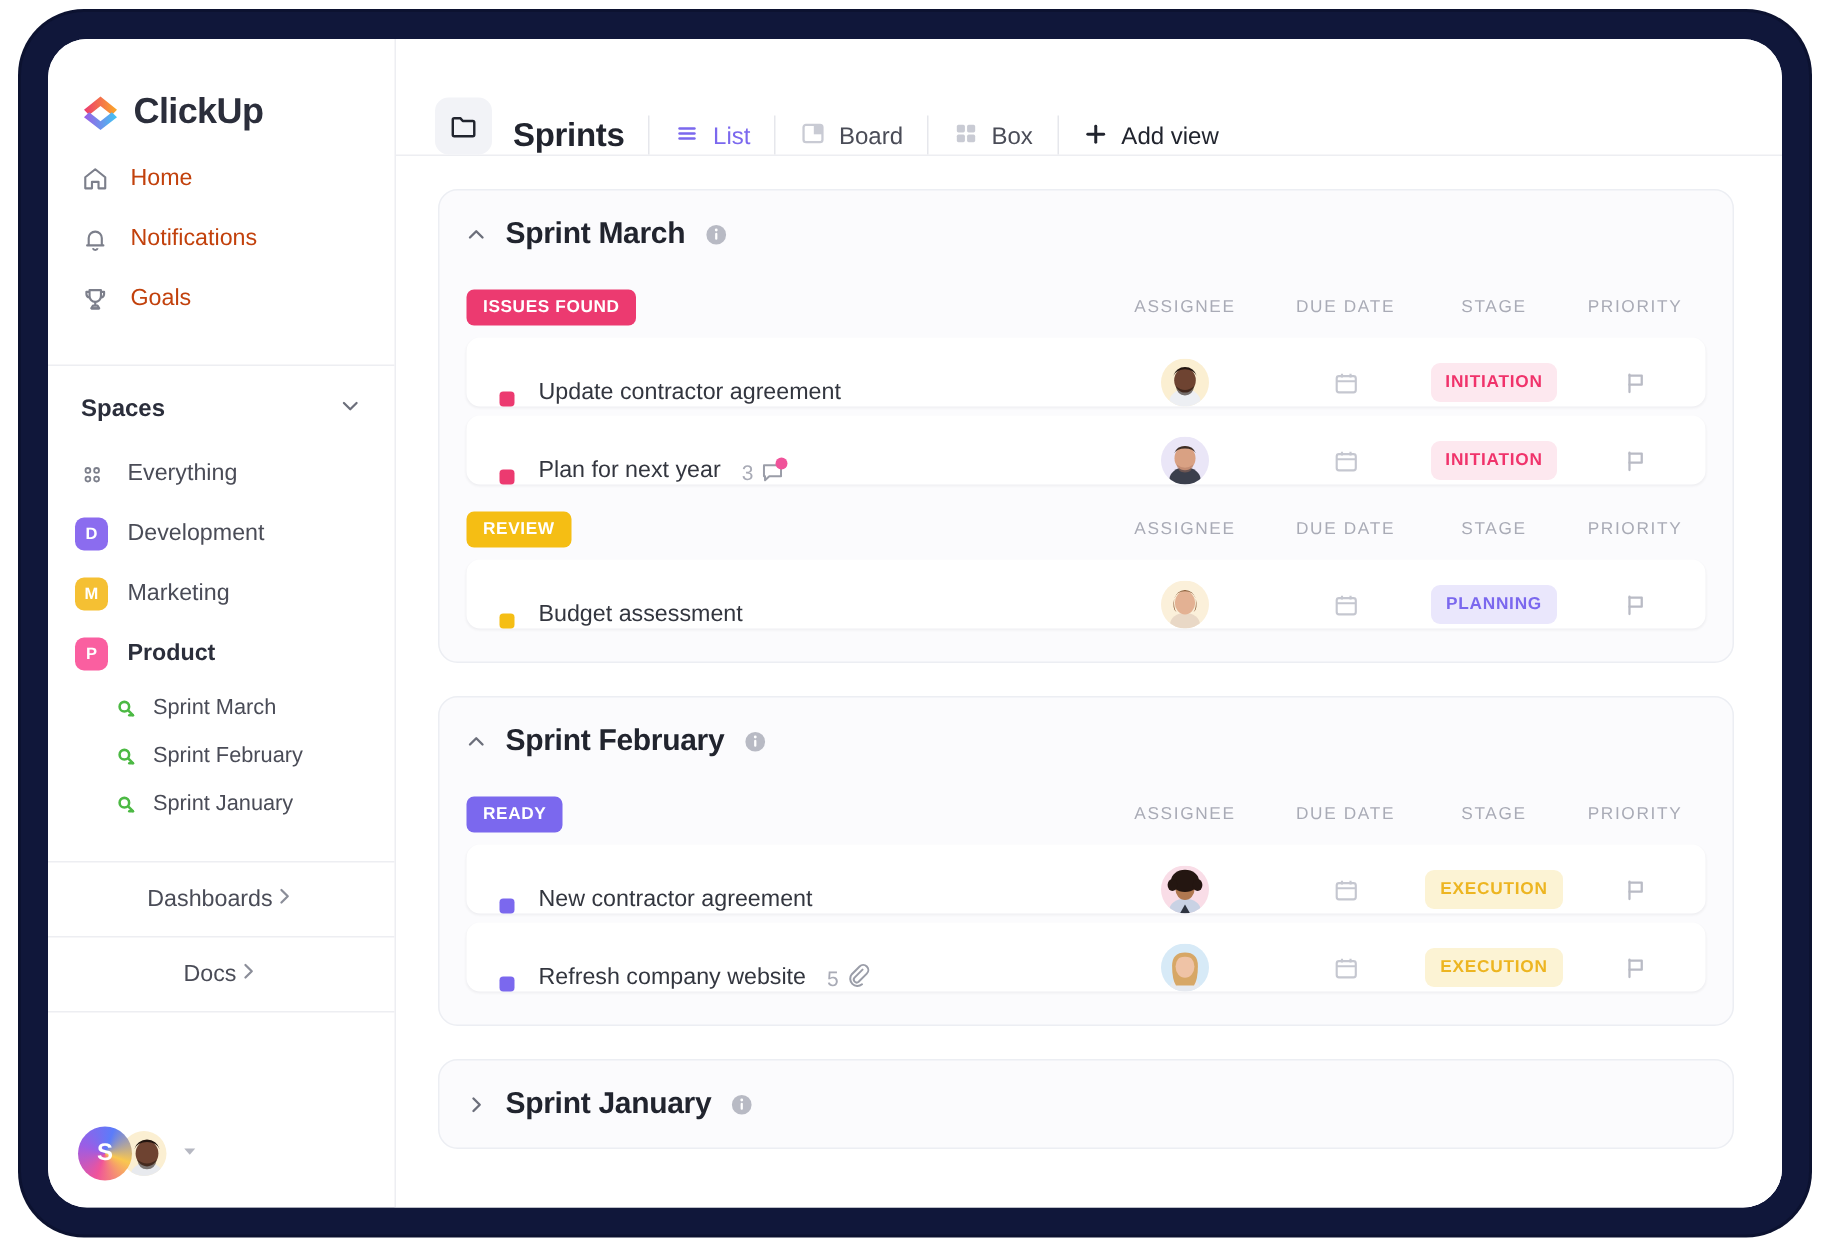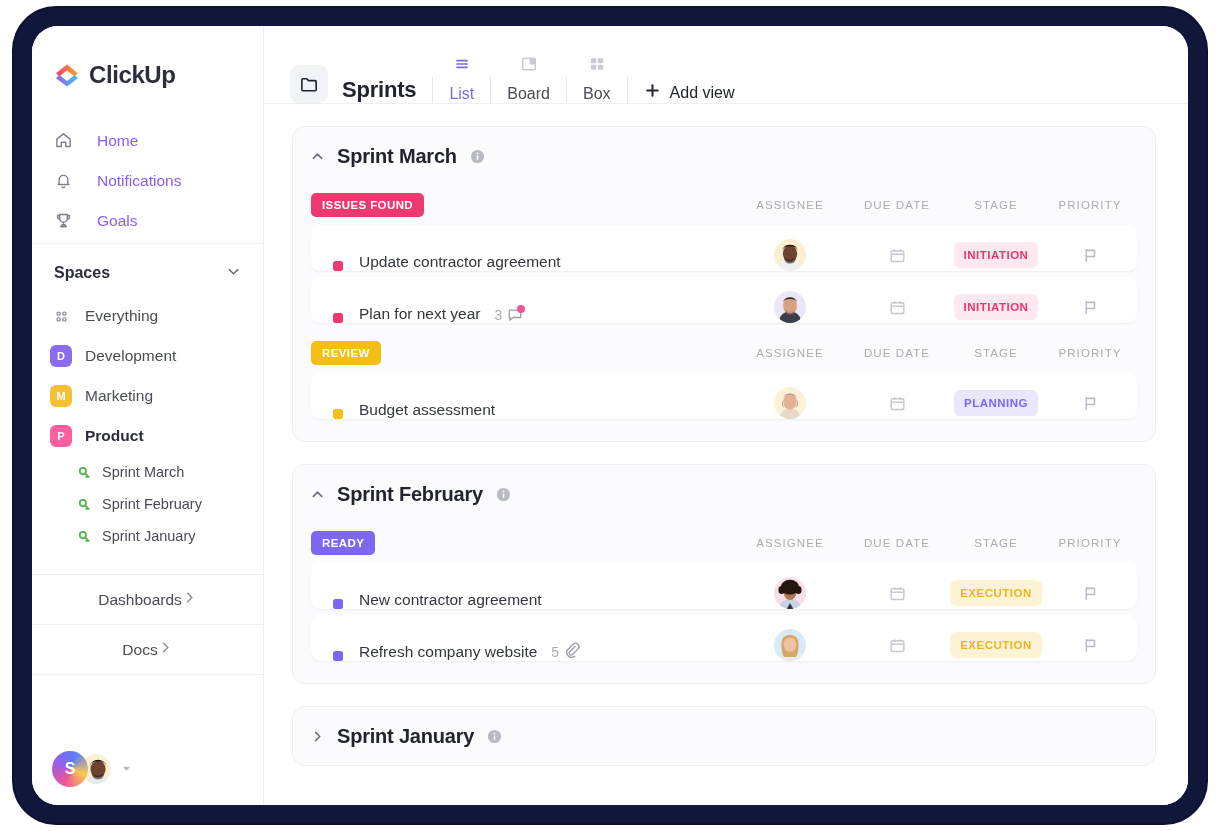--- a/index.html
+++ b/index.html
@@ -43,23 +43,23 @@
     height: 72px;
   }
   .brand-logo { width: 26px; height: 26px; flex: 0 0 26px; }
   .brand-name {
     font-size: 24px; font-weight: bold; color: #2b2e3b;
     letter-spacing: -0.4px;
   }
 
   .nav { padding: 12px 0 0 0; }
   .nav-item {
-    display: flex; align-items: flex-end; gap: 24px;
+    display: flex; align-items: flex-start; gap: 14px;
     height: 40px; padding: 0 22px;
-    color: #8b5cf6; font-size: 15.5px;
+    color: #c2410c; font-size: 15.5px;
     cursor: pointer;
   }
   .nav-item .ico { width: 19px; height: 19px; flex: 0 0 19px; display:flex; align-items:center; justify-content:center; }
 
   .divider { height: 1px; background: #edeef2; margin: 13px 0 0 0; }
 
   .spaces-head {
     display: flex; align-items: center; justify-content: space-between;
     padding: 0 22px; height: 46px; margin-top: 6px;
     cursor: pointer;
@@ -136,21 +136,21 @@
     display: flex; align-items: center; justify-content: center;
     cursor: pointer; flex: 0 0 38px;
   }
   .topbar-title {
     font-size: 22px; font-weight: bold; color: #21242e;
     margin-left: 14px; letter-spacing: -0.2px;
   }
   .vsep { width: 1px; height: 26px; background: #e6e7ec; margin: 0 16px; }
   .view-tab {
     display: flex; align-items: center; gap: 8px;
-    font-size: 16px; color: #4a4c57; cursor: pointer; flex-direction: column;
+    font-size: 16px; color: #4a4c57; cursor: pointer;
   }
   .view-tab.active { color: #7b68ee; font-weight: normal; }
   .addview { display:flex; align-items:center; gap:9px; font-size:16px; color:#21242e; cursor:pointer; font-weight:500;}
 
   .content {
     flex: 1 1 auto;
     background: #ffffff;
     padding: 22px 32px 0 28px;
     overflow: hidden;
   }

